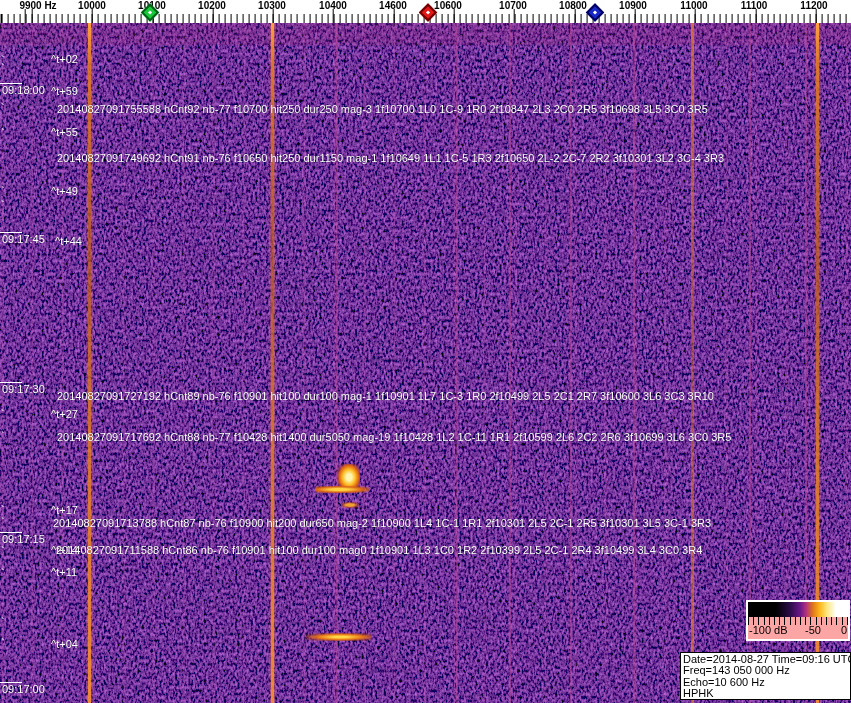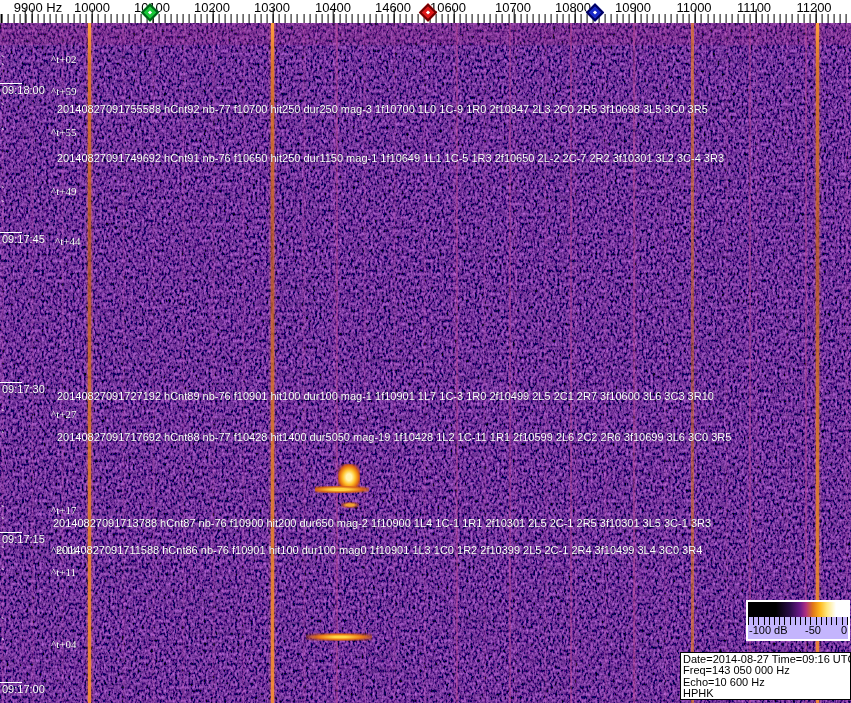--- a/index.html
+++ b/index.html
@@ -6,45 +6,45 @@
   #screen{position:relative;width:851px;height:703px;overflow:hidden;
           font-family:"Liberation Sans",sans-serif;background:#1c0c40;}
   
   #ruler{position:absolute;left:0;top:0;width:851px;height:23px;background:#fff;z-index:40;}
   #ruler .minor-ticks{position:absolute;left:0;top:14px;width:851px;height:9px;
       background:repeating-linear-gradient(to right,#000 0 1px,rgba(0,0,0,0) 1px 6.03px);
       background-position:1.6px 0;}
   #ruler .major-ticks{position:absolute;left:0;top:9px;width:851px;height:14px;
       background:repeating-linear-gradient(to right,#000 0 1px,rgba(0,0,0,0) 1px 60.3px);
       background-position:31.7px 0;}
-  .rlabel{position:absolute;top:0;transform:translateX(-50%);font-size:13px;color:#000;white-space:nowrap;}
+  .rlabel{position:absolute;top:0;transform:translateX(-50%);font-size:10px;color:#000;white-space:nowrap;font-weight:bold;}
   .diamond{position:absolute;top:6px;width:9px;height:9px;transform:translateX(-50%) rotate(45deg);z-index:45;}
   .diamond:after{content:"";position:absolute;left:3px;top:3px;width:3px;height:3px;background:#fff;}
   
   #spectro{position:absolute;left:0;top:23px;width:851px;height:680px;background:#1c0c40;}
   #spectro svg{position:absolute;left:0;top:0;}
   #faint-carriers{position:absolute;left:0;top:0;width:851px;height:680px;z-index:2;
       background:repeating-linear-gradient(to right,rgba(205,85,175,0.20) 0 2px,rgba(0,0,0,0) 2px 30.15px);
       background-position:1.6px 0;}
   .carrier{position:absolute;top:0;height:680px;z-index:3;}
   .carrier.orange{background:linear-gradient(to bottom,#ffa040 0,rgba(230,125,35,.88) 6%,
       rgba(195,95,28,.72) 35%,rgba(225,125,38,.85) 62%,rgba(250,145,48,.9) 100%);
       box-shadow:0 0 3px rgba(255,130,30,.7);}
   .carrier.orange-med{background:linear-gradient(to bottom,rgba(235,130,45,.7),rgba(200,100,40,.55) 50%,rgba(235,130,45,.7));}
   .carrier.pink{background:rgba(195,75,150,.45);}
   #topband{position:absolute;left:0;top:0;width:851px;height:22px;background:rgba(160,45,125,.22);z-index:2;}
   .blob{position:absolute;z-index:4;}
   
   .ovl{position:absolute;color:#fff;font-size:11px;white-space:nowrap;z-index:10;
        text-shadow:0 0 1px rgba(0,0,0,.6);}
-  .tmark{letter-spacing:0;font-family:Liberation Serif, serif;}
+  .tmark{letter-spacing:0;}
   .ltick{position:absolute;left:1px;color:#fff;font-size:11px;z-index:10;}
   .clockline{position:absolute;left:0;width:22px;height:0;border-top:1px solid #fff;z-index:10;}
   
-  #colorbar{position:absolute;left:746px;top:600px;width:100px;height:37px;background:#c4b5fd;
+  #colorbar{position:absolute;left:746px;top:600px;width:100px;height:37px;background:#fca5a5;
       border:2px solid #fff;z-index:30;}
   #colorbar .grad{width:100px;height:15px;
       background:linear-gradient(to right,#000 0,#000 28%,#2a0c48 42%,#6a1888 52%,#b03080 58%,
       #e07818 65%,#ffb81c 72%,#ffe880 79%,#fff 88%);}
   #colorbar .cticks{width:100px;height:8px;background:
       repeating-linear-gradient(to right,#000 0 1px,rgba(0,0,0,0) 1px 5.2px);}
   #colorbar .clabels{position:relative;width:100px;height:13px;font-size:11px;color:#000;}
   #colorbar .clabels span{position:absolute;top:-1px;}
   
   #infobox{position:absolute;left:680px;top:652px;width:167px;height:45px;background:#fff;

